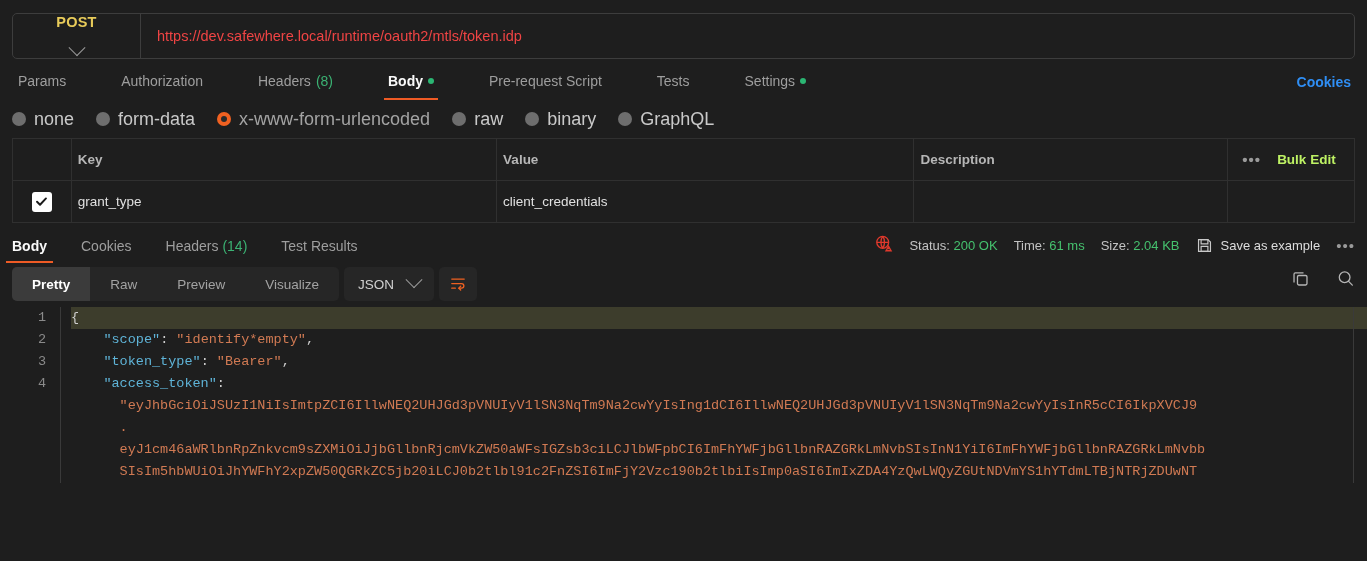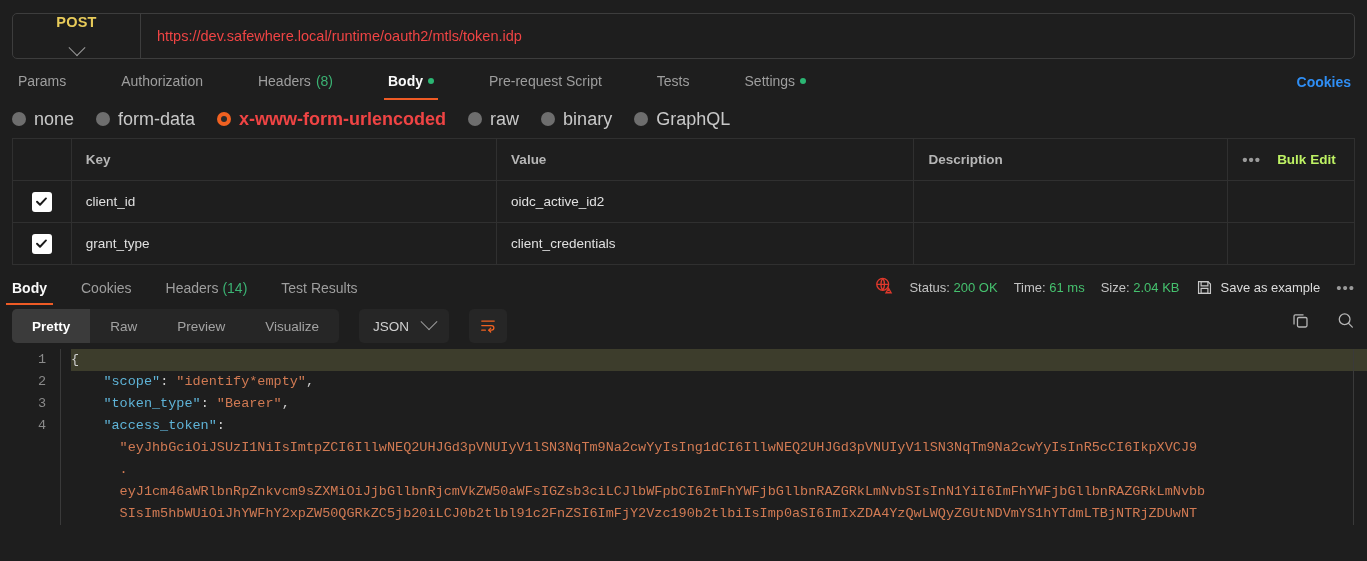--- a/index.html
+++ b/index.html
@@ -149,33 +149,33 @@
     width: 14px; height: 14px; border-radius: 50%;
     background: #6e6e6e;
     flex-shrink: 0;
     position: relative;
   }
   .radio-opt.selected .radio-dot { background: #f06121; }
   .radio-opt.selected .radio-dot::after {
     content:""; position:absolute; inset:4px;
     background:#2a2a2a; border-radius:50%;
   }
-  .radio-opt.selected { color: #ef4444; font-weight: bold; }
+  .radio-opt.selected { color: #a3a3a3; }
 
   
   .kv-wrap { padding: 0 12px; }
   .kv-table {
     width: 100%;
     border-collapse: collapse;
     table-layout: fixed;
   }
   .kv-table th, .kv-table td {
     border: 1px solid #303030;
     height: 42px;
-    padding: 0 0 0 14px;
+    padding: 0 0 0 6px;
     text-align: left;
     font-size: 13.5px;
     vertical-align: middle;
   }
   .kv-table th {
     color: #b6b6b6;
     font-weight: bold;
     background: #1e1e1e;
   }
   .kv-table td { color: #e0e0e0; font-weight: normal; }
@@ -230,21 +230,21 @@
     color: #c3c3c3;
     white-space: nowrap;
   }
   .meta-val { color: #45c16e; }
   .save-ex { display:flex; align-items:center; gap:8px; cursor:pointer; color:#dcdcdc; }
 
   
   .resp-toolbar {
     display: flex; align-items: center;
     padding: 4px 12px 6px 12px;
-    gap: 20px;
+    gap: 5px;
     position: relative;
   }
   .seg {
     display: flex;
     background: #262626;
     border-radius: 5px;
     height: 34px;
     overflow: hidden;
   }
   .seg-item {
@@ -404,33 +404,20 @@
     </thead>
     <tbody>
       <tr>
         <td class="col-chk">
           <span class="chkbox">
             <svg width="13" height="13" viewBox="0 0 16 16">
                 <path d="M2.5 8.3 L6.2 12 L13.5 4.2" stroke="#1a1a1a" stroke-width="2.4" fill="none" stroke-linecap="round" stroke-linejoin="round"></path>
               </svg>
           </span>
         </td>
-        <td class="col-key">client_id</td>
-        <td class="col-val">oidc_active_id2</td>
-        <td class="col-desc"></td>
-        <td class="col-act"></td>
-      </tr>
-      <tr>
-        <td class="col-chk">
-          <span class="chkbox">
-            <svg width="13" height="13" viewBox="0 0 16 16">
-                <path d="M2.5 8.3 L6.2 12 L13.5 4.2" stroke="#1a1a1a" stroke-width="2.4" fill="none" stroke-linecap="round" stroke-linejoin="round"></path>
-              </svg>
-          </span>
-        </td>
         <td class="col-key">grant_type</td>
         <td class="col-val">client_credentials</td>
         <td class="col-desc"></td>
         <td class="col-act"></td>
       </tr>
     </tbody>
   </table>
 </div>
 
 <div class="resp-head">

